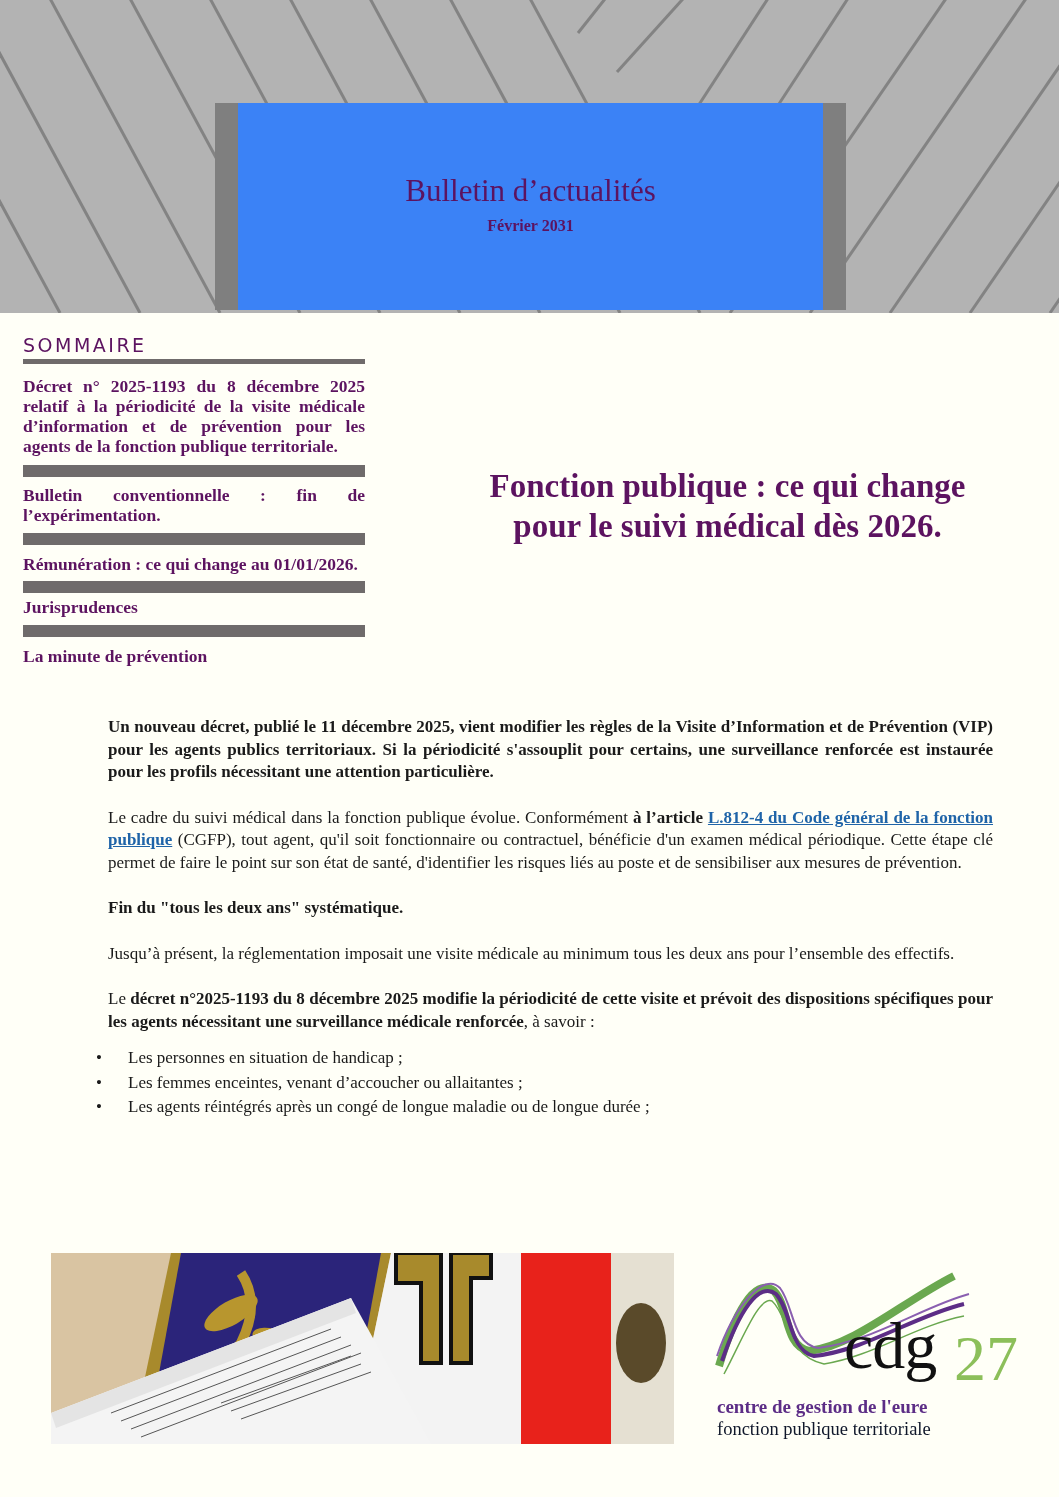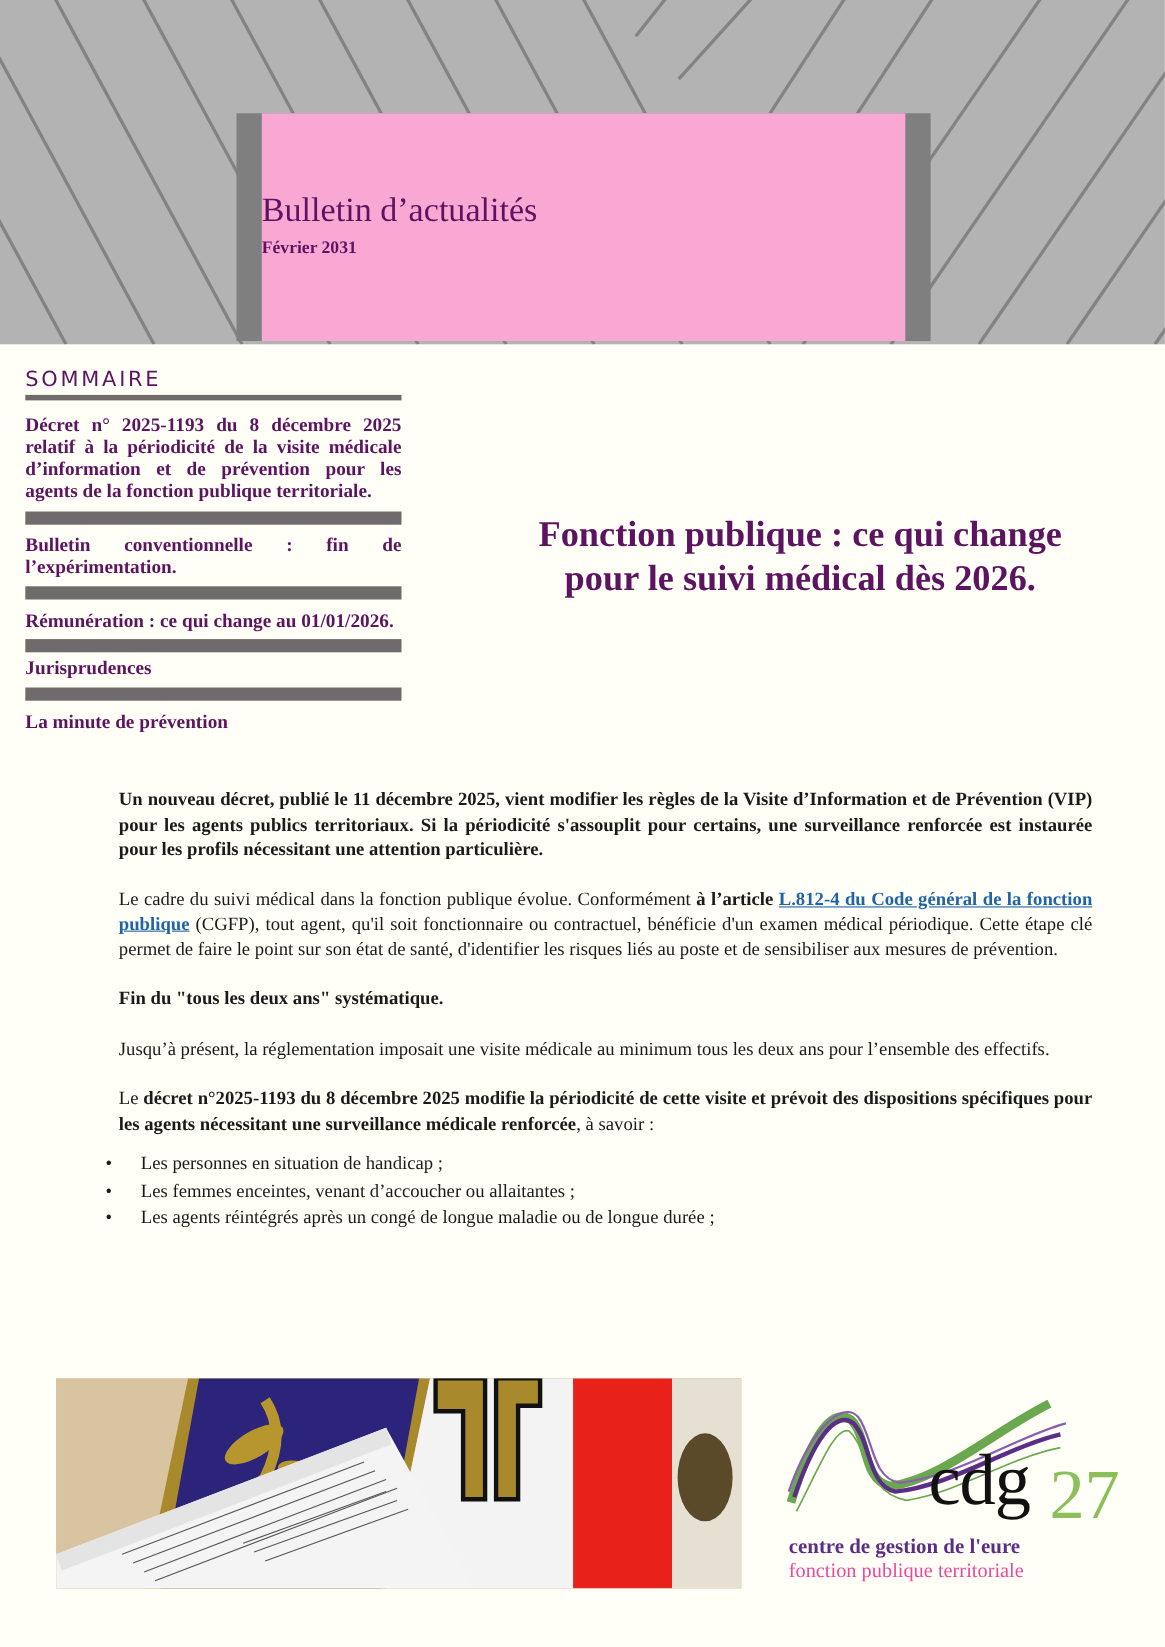--- a/index.html
+++ b/index.html
@@ -2,21 +2,21 @@
 <html><head>
 <meta charset="utf-8">
 <style>
   * { box-sizing: border-box; margin: 0; padding: 0; }
   html, body { width: 1059px; height: 1497px; background: #fffff7; overflow: hidden; }
   body { position: relative; font-family: "Liberation Serif", "DejaVu Serif", serif; color: #1a1a1a; }
 
   .header-band { position: absolute; left: 0; top: 0; width: 1059px; height: 313px; background: #b3b3b3; overflow: hidden; }
   .header-band svg { position: absolute; left: 0; top: 0; }
   .title-frame { position: absolute; left: 215px; top: 103px; width: 631px; height: 207px; background: #7f7f7f; }
-  .title-card { position: absolute; left: 238px; top: 103px; width: 585px; height: 207px; background: #f9a8d4; text-align: left; }
+  .title-card { position: absolute; left: 238px; top: 103px; width: 585px; height: 207px; background: #3b82f6; text-align: center; }
   .title-card .title { margin-top: 70px; font-size: 31px; color: #5c1360; font-weight: normal; }
   .title-card .subtitle { margin-top: 8px; font-size: 16px; color: #5c1360; font-weight: bold; }
 
   .sommaire { position: absolute; left: 23px; top: 332px; width: 342px; }
   .sommaire-heading { font-family: "DejaVu Sans", "Liberation Sans", sans-serif; font-size: 19px; letter-spacing: 2.5px; color: #5c1360; font-weight: normal; line-height: 26px; }
   .bar { height: 5px; background: #6f6b6b; margin-top: 1px; }
   .bar.thick { height: 12px; }
   .toc-item { font-size: 17.5px; line-height: 20px; font-weight: bold; color: #5c1360; text-align: justify; text-align-last: auto; cursor: pointer; display: block; }
   .toc-item.justify-last { text-align-last: justify; }
 
@@ -29,21 +29,21 @@
   .content .strong { font-weight: bold; }
   .content ul { list-style: none; margin-top: -10px; }
   .content li { position: relative; padding-left: 64px; line-height: 24.5px; }
   .content li .bullet { position: absolute; left: 32px; top: 0; }
 
   .photo { position: absolute; left: 51px; top: 1253px; width: 623px; height: 191px; overflow: hidden; background: #d8c3a1; }
   .logo { position: absolute; left: 714px; top: 1256px; width: 310px; height: 190px; background: #fffff7; }
   .logo .cdg { position: absolute; left: 130px; top: 52px; font-family: "Liberation Serif", serif; font-size: 66px; color: #111; letter-spacing: -1px; }
   .logo .num { position: absolute; left: 240px; top: 66px; font-family: Liberation Serif, serif; font-size: 64px; color: #8cbf5a; }
   .logo .line1 { position: absolute; left: 3px; top: 140px; font-size: 19px; font-weight: bold; color: #5c2d86; white-space: nowrap; }
-  .logo .line2 { position: absolute; left: 3px; top: 163px; font-size: 18.5px; color: #ec4899; white-space: nowrap; }
+  .logo .line2 { position: absolute; left: 3px; top: 163px; font-size: 18.5px; color: #0f172a; white-space: nowrap; }
 </style>
 </head>
 <body>
 
 <div class="header-band">
   <svg width="1059" height="313">
     <g stroke="#838383" stroke-width="3" fill="none">
 
       <line x1="-120" y1="-20" x2="60" y2="313"></line>
       <line x1="-40" y1="-20" x2="140" y2="313"></line>

